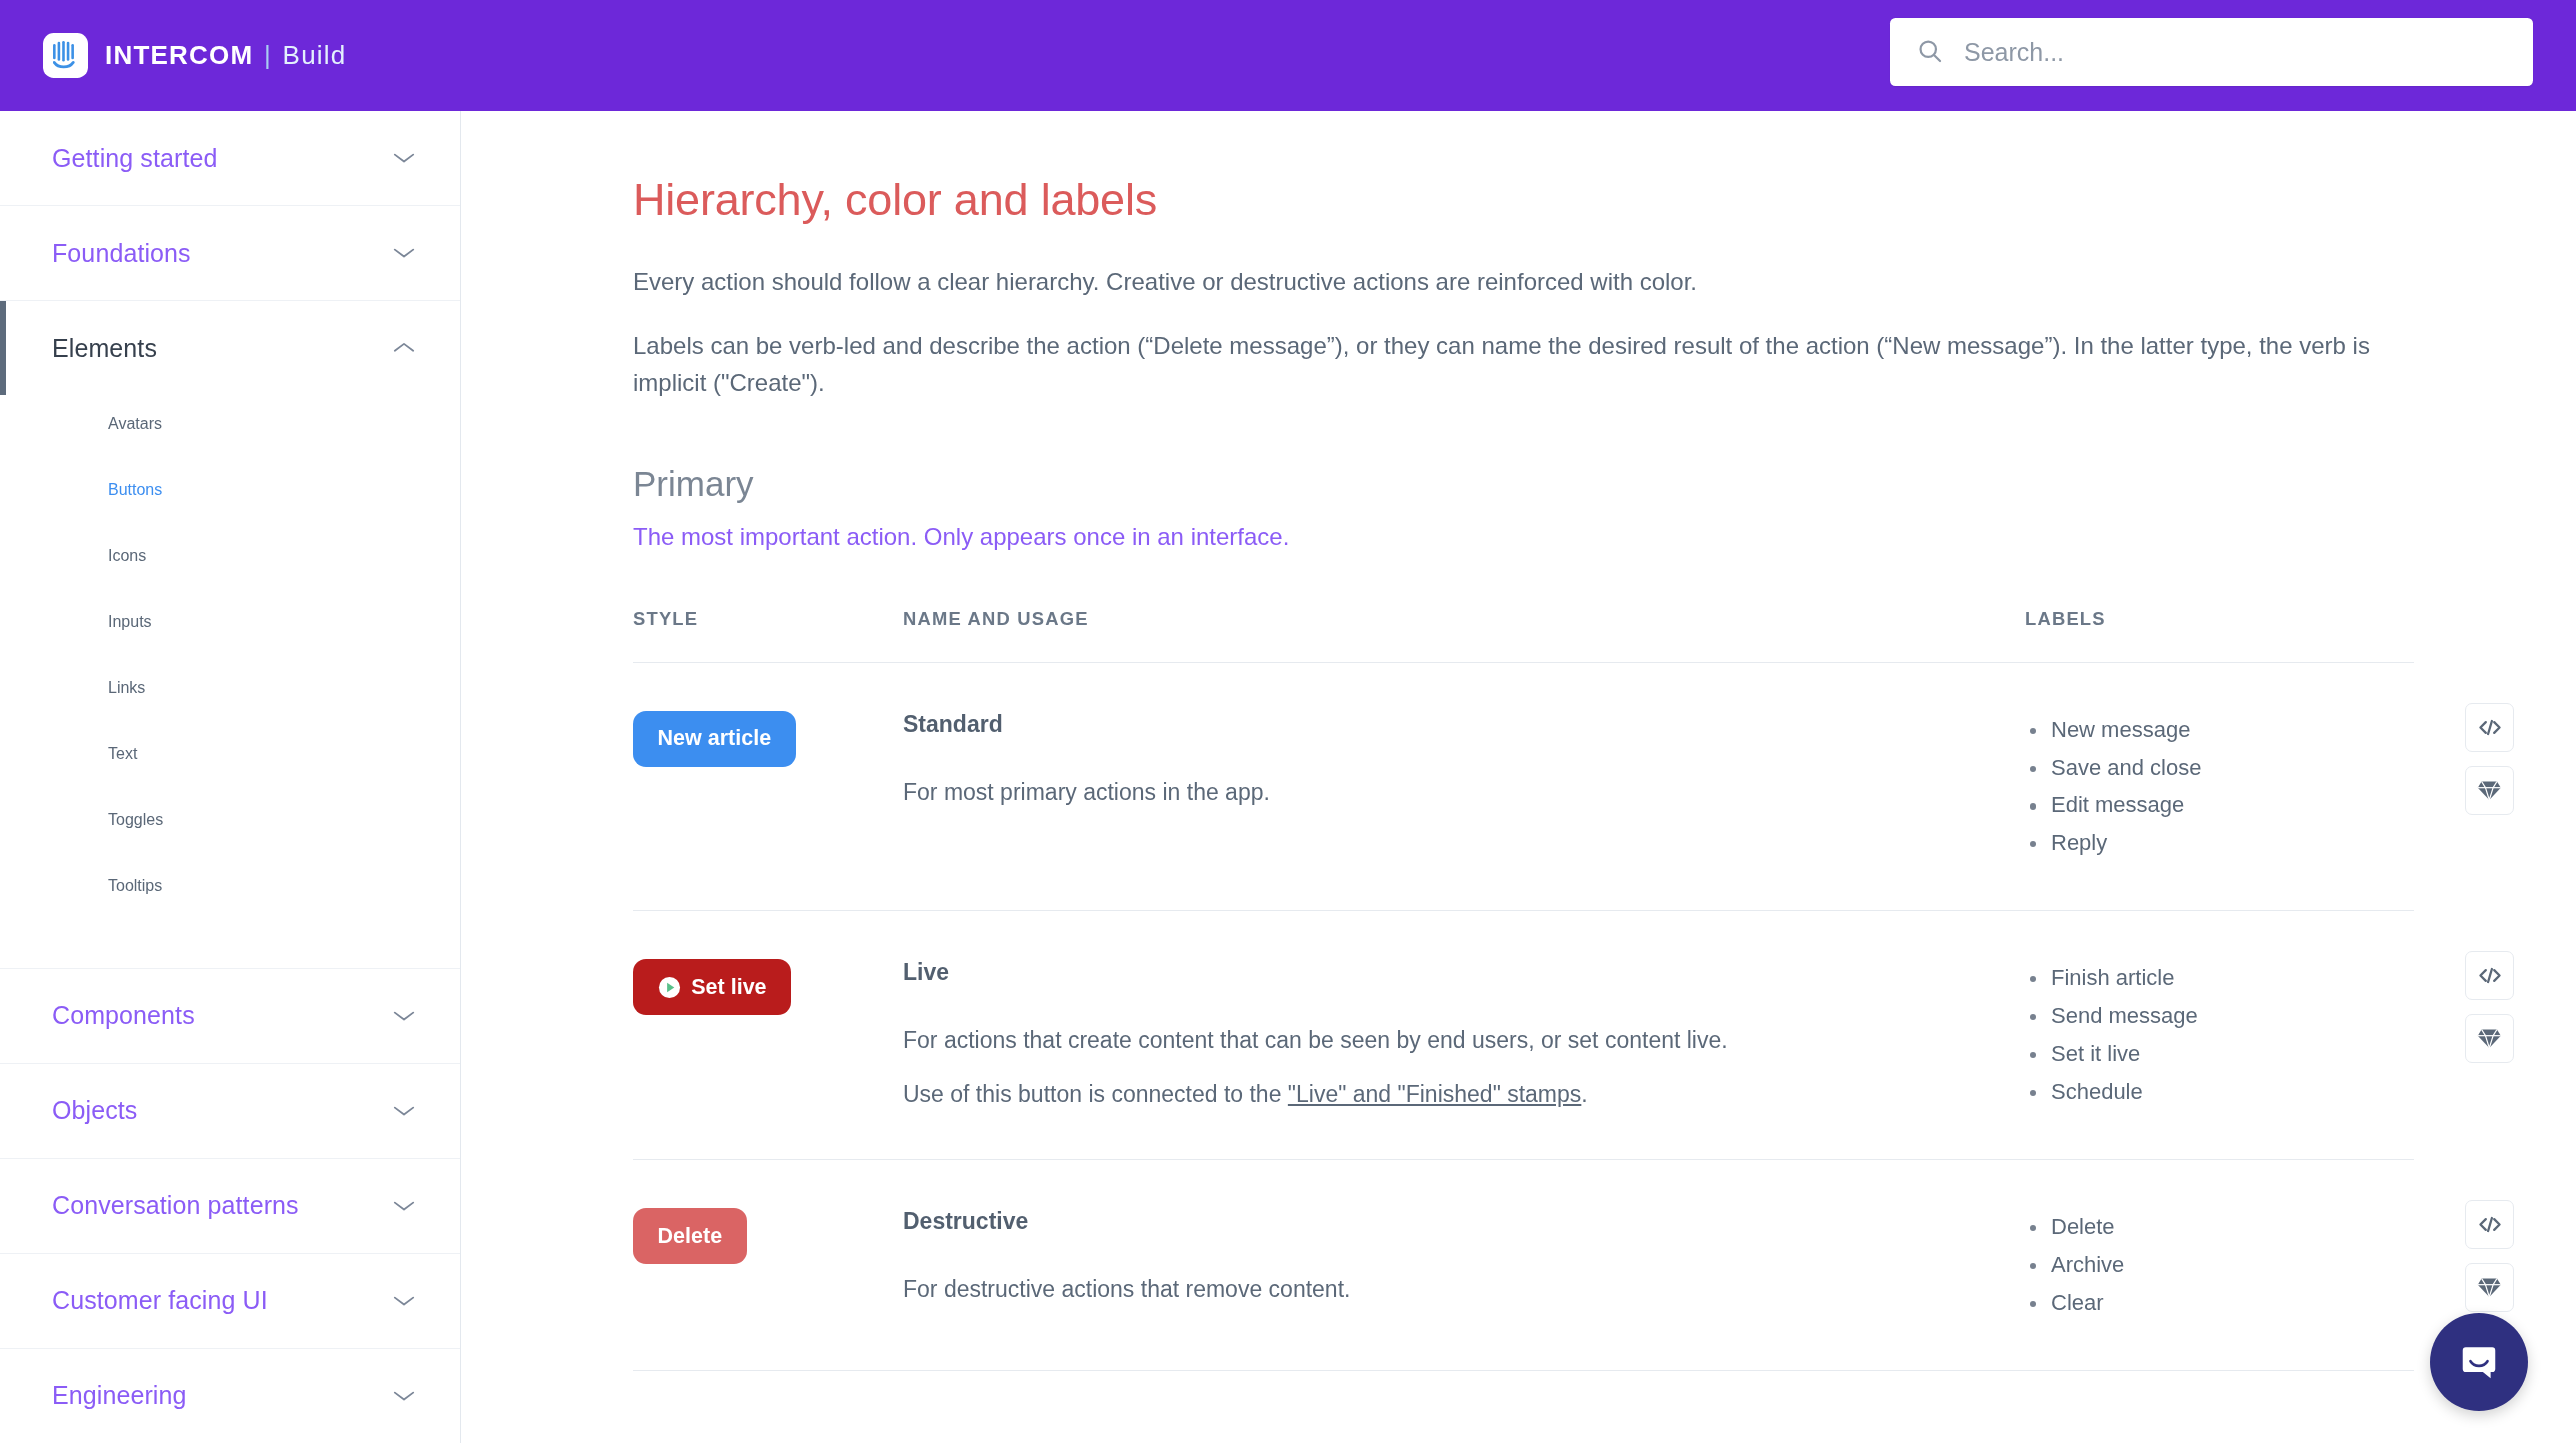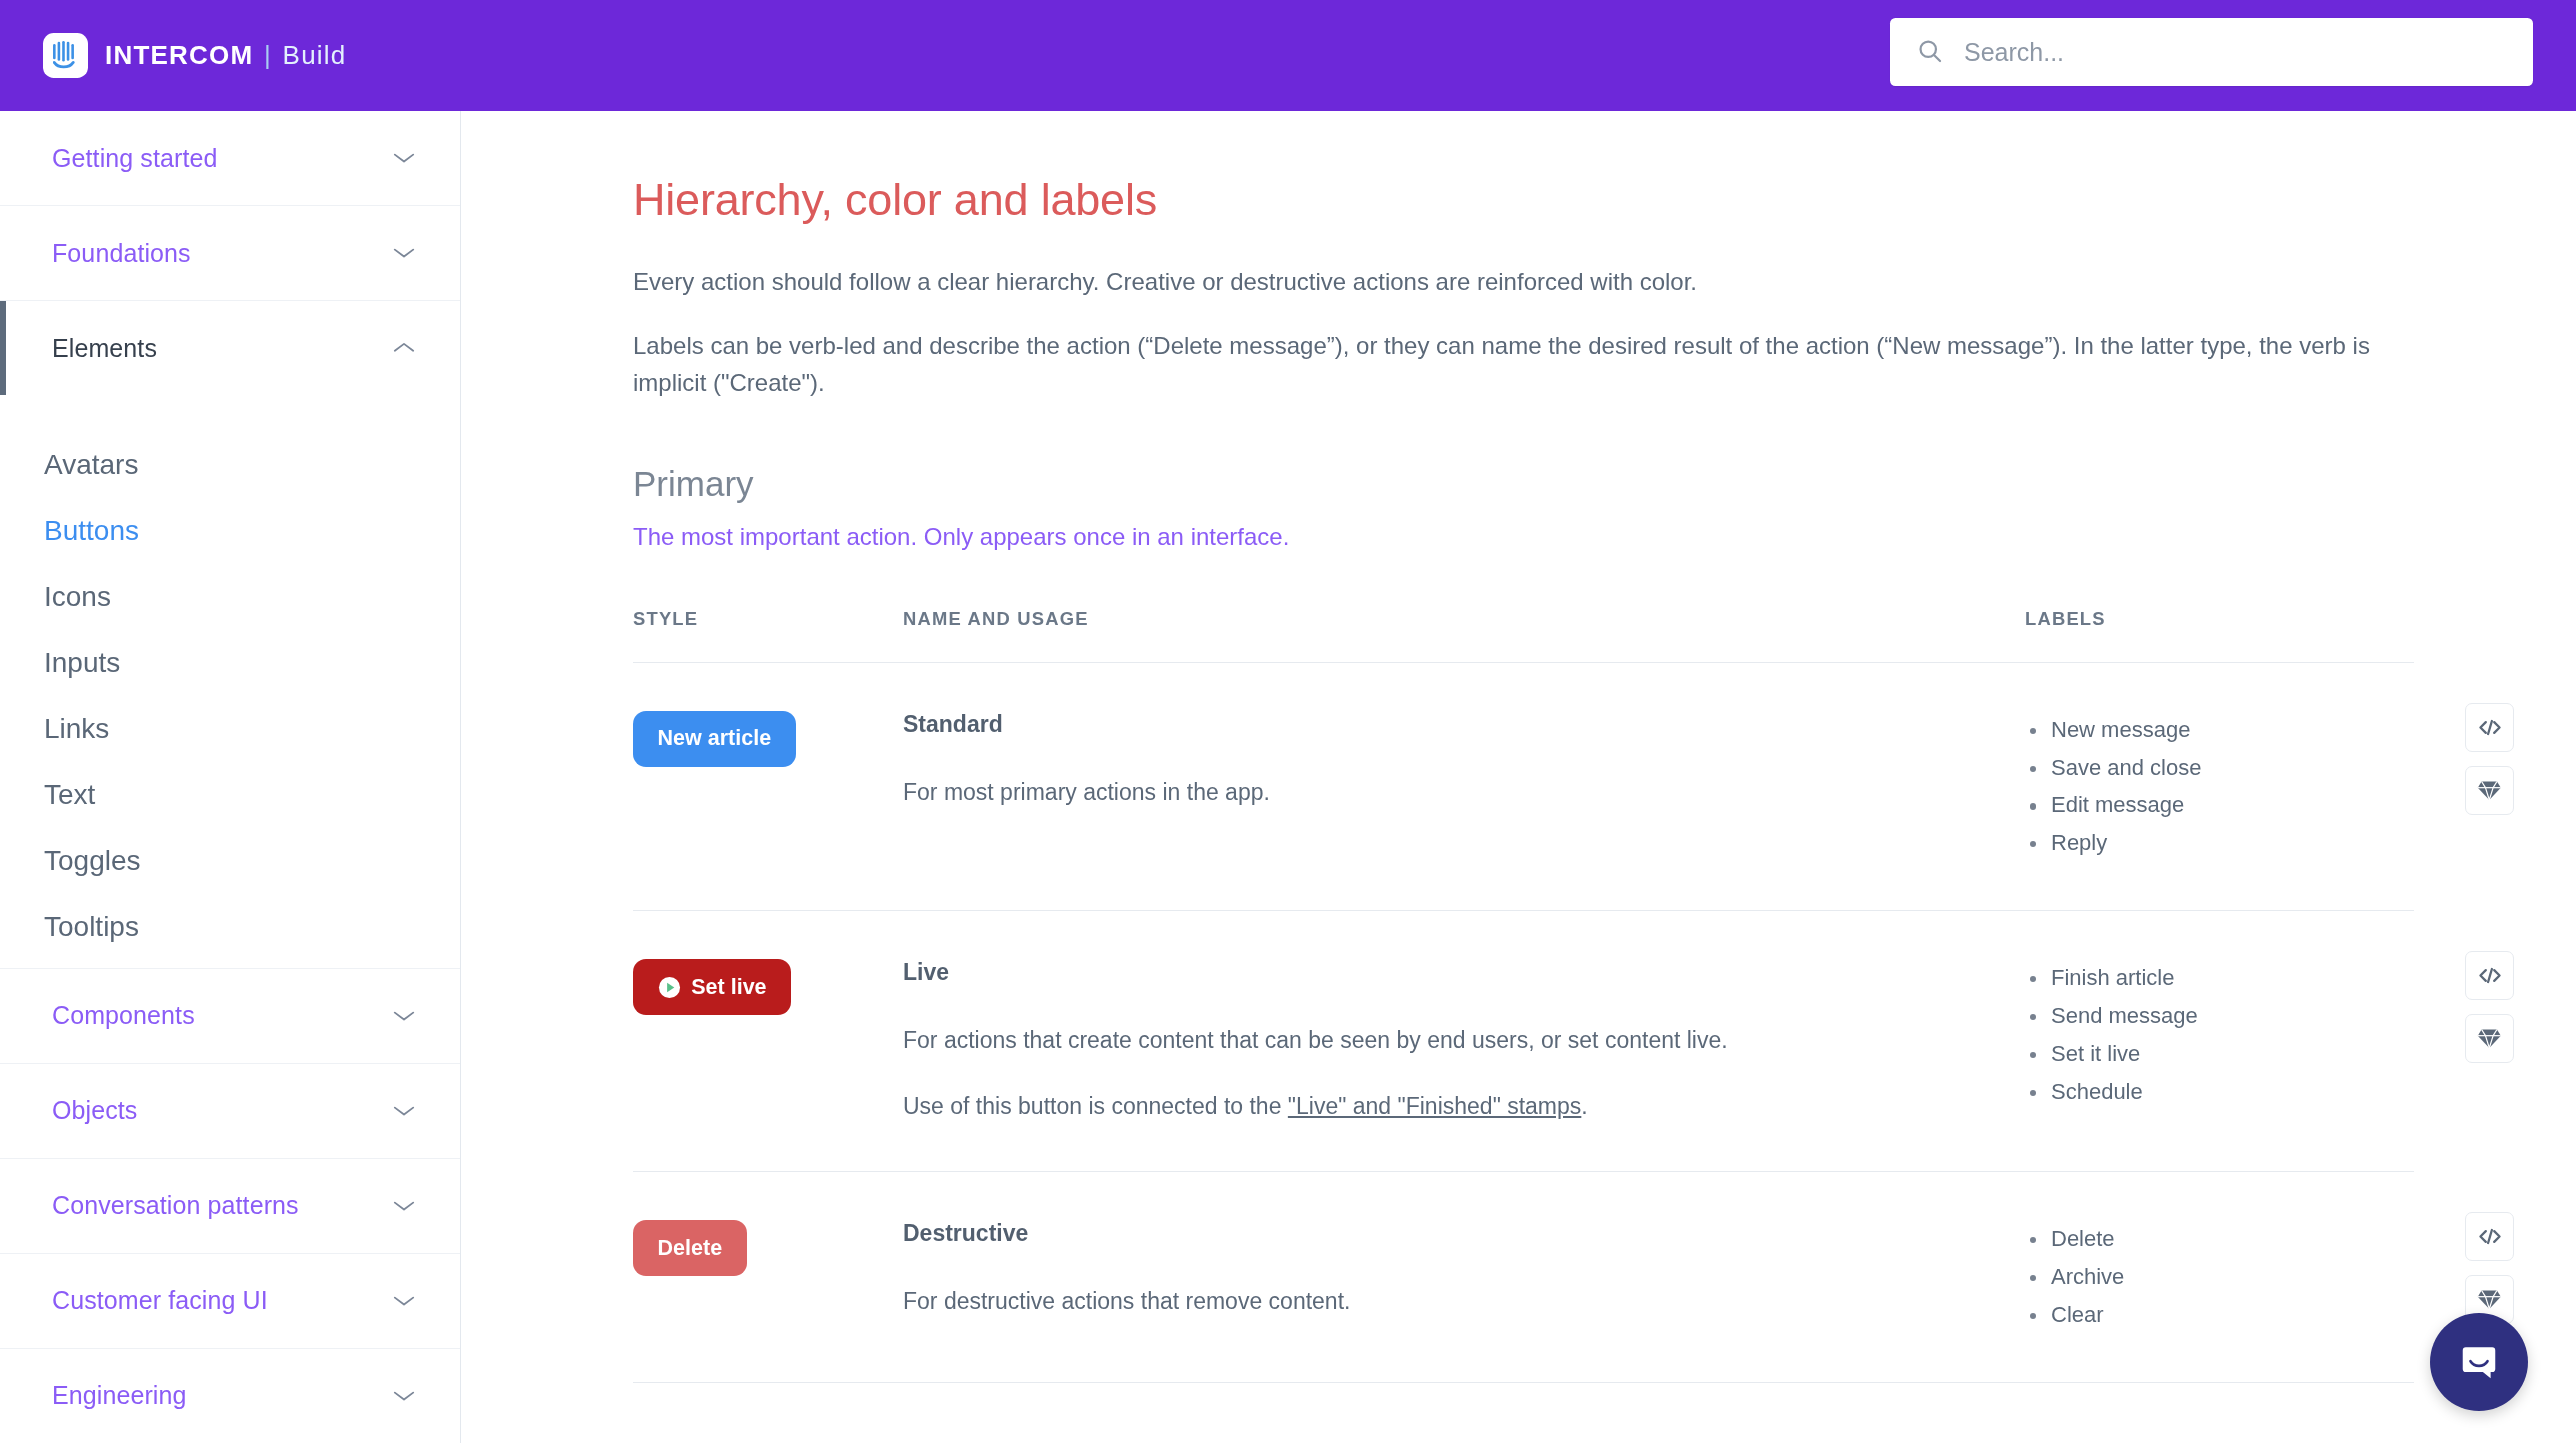--- a/index.html
+++ b/index.html
@@ -114,23 +114,23 @@
   }
   .nav-section.active .nav-label { color: #36404d; }
 
   .chev { width: 26px; height: 15.4px; flex: 0 0 auto; }
   .chev path { stroke: #7c8798; stroke-width: 2.4; fill: none; stroke-linecap: round; stroke-linejoin: round; }
 
   .subnav { padding: 20px 0 24.6px 0; }
   .subnav-item {
     height: 66px;
     display: flex;
-    align-items: flex-end;
-    padding-left: 44px;
-    font-size: 28px;
+    align-items: flex-start;
+    padding-left: 108px;
+    font-size: 16px;
     color: #5a6777;
     cursor: pointer;
     white-space: nowrap;
   }
   .subnav-item.current { color: #3c8ef0; }
 
   
   .main {
     position: absolute;
     top: 111px; left: 463px;
@@ -220,21 +220,21 @@
     font-size: 23px;
     font-weight: 700;
     color: #525f6f;
     margin-bottom: 37px;
     white-space: nowrap;
   }
   .cell-desc {
     font-size: 23px;
     color: #5b6878;
     line-height: 1.5;
-    margin-bottom: 31px;
+    margin-bottom: 19px;
   }
   .cell-desc:last-child { margin-bottom: 0; }
   .inline-link {
     color: #5b6878;
     text-decoration: underline;
     cursor: pointer;
   }
 
   ul.labels {
     list-style: none;

